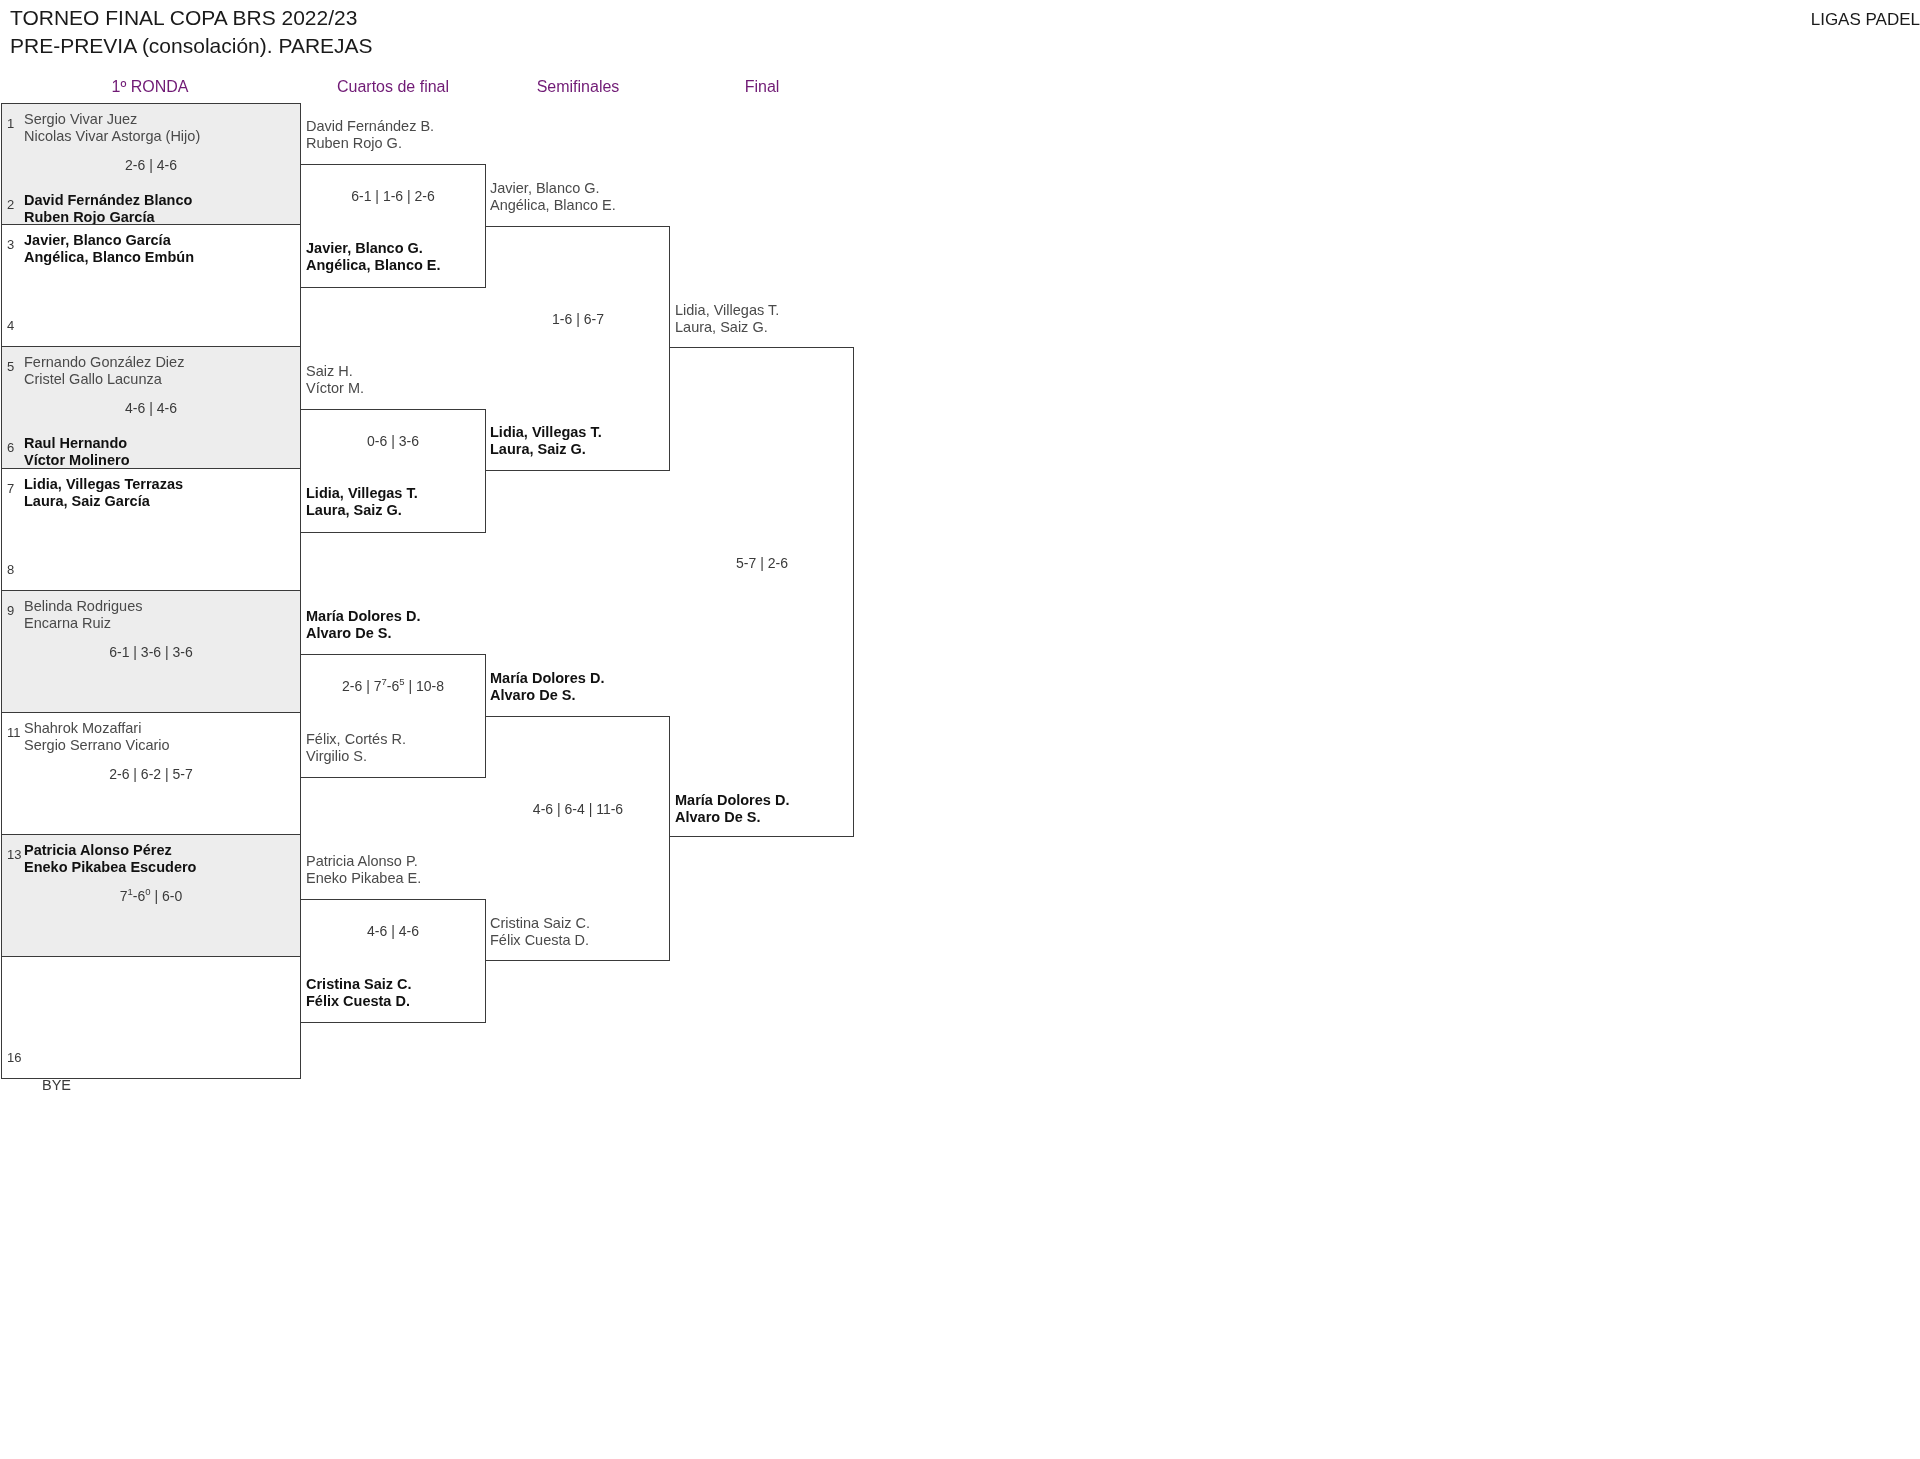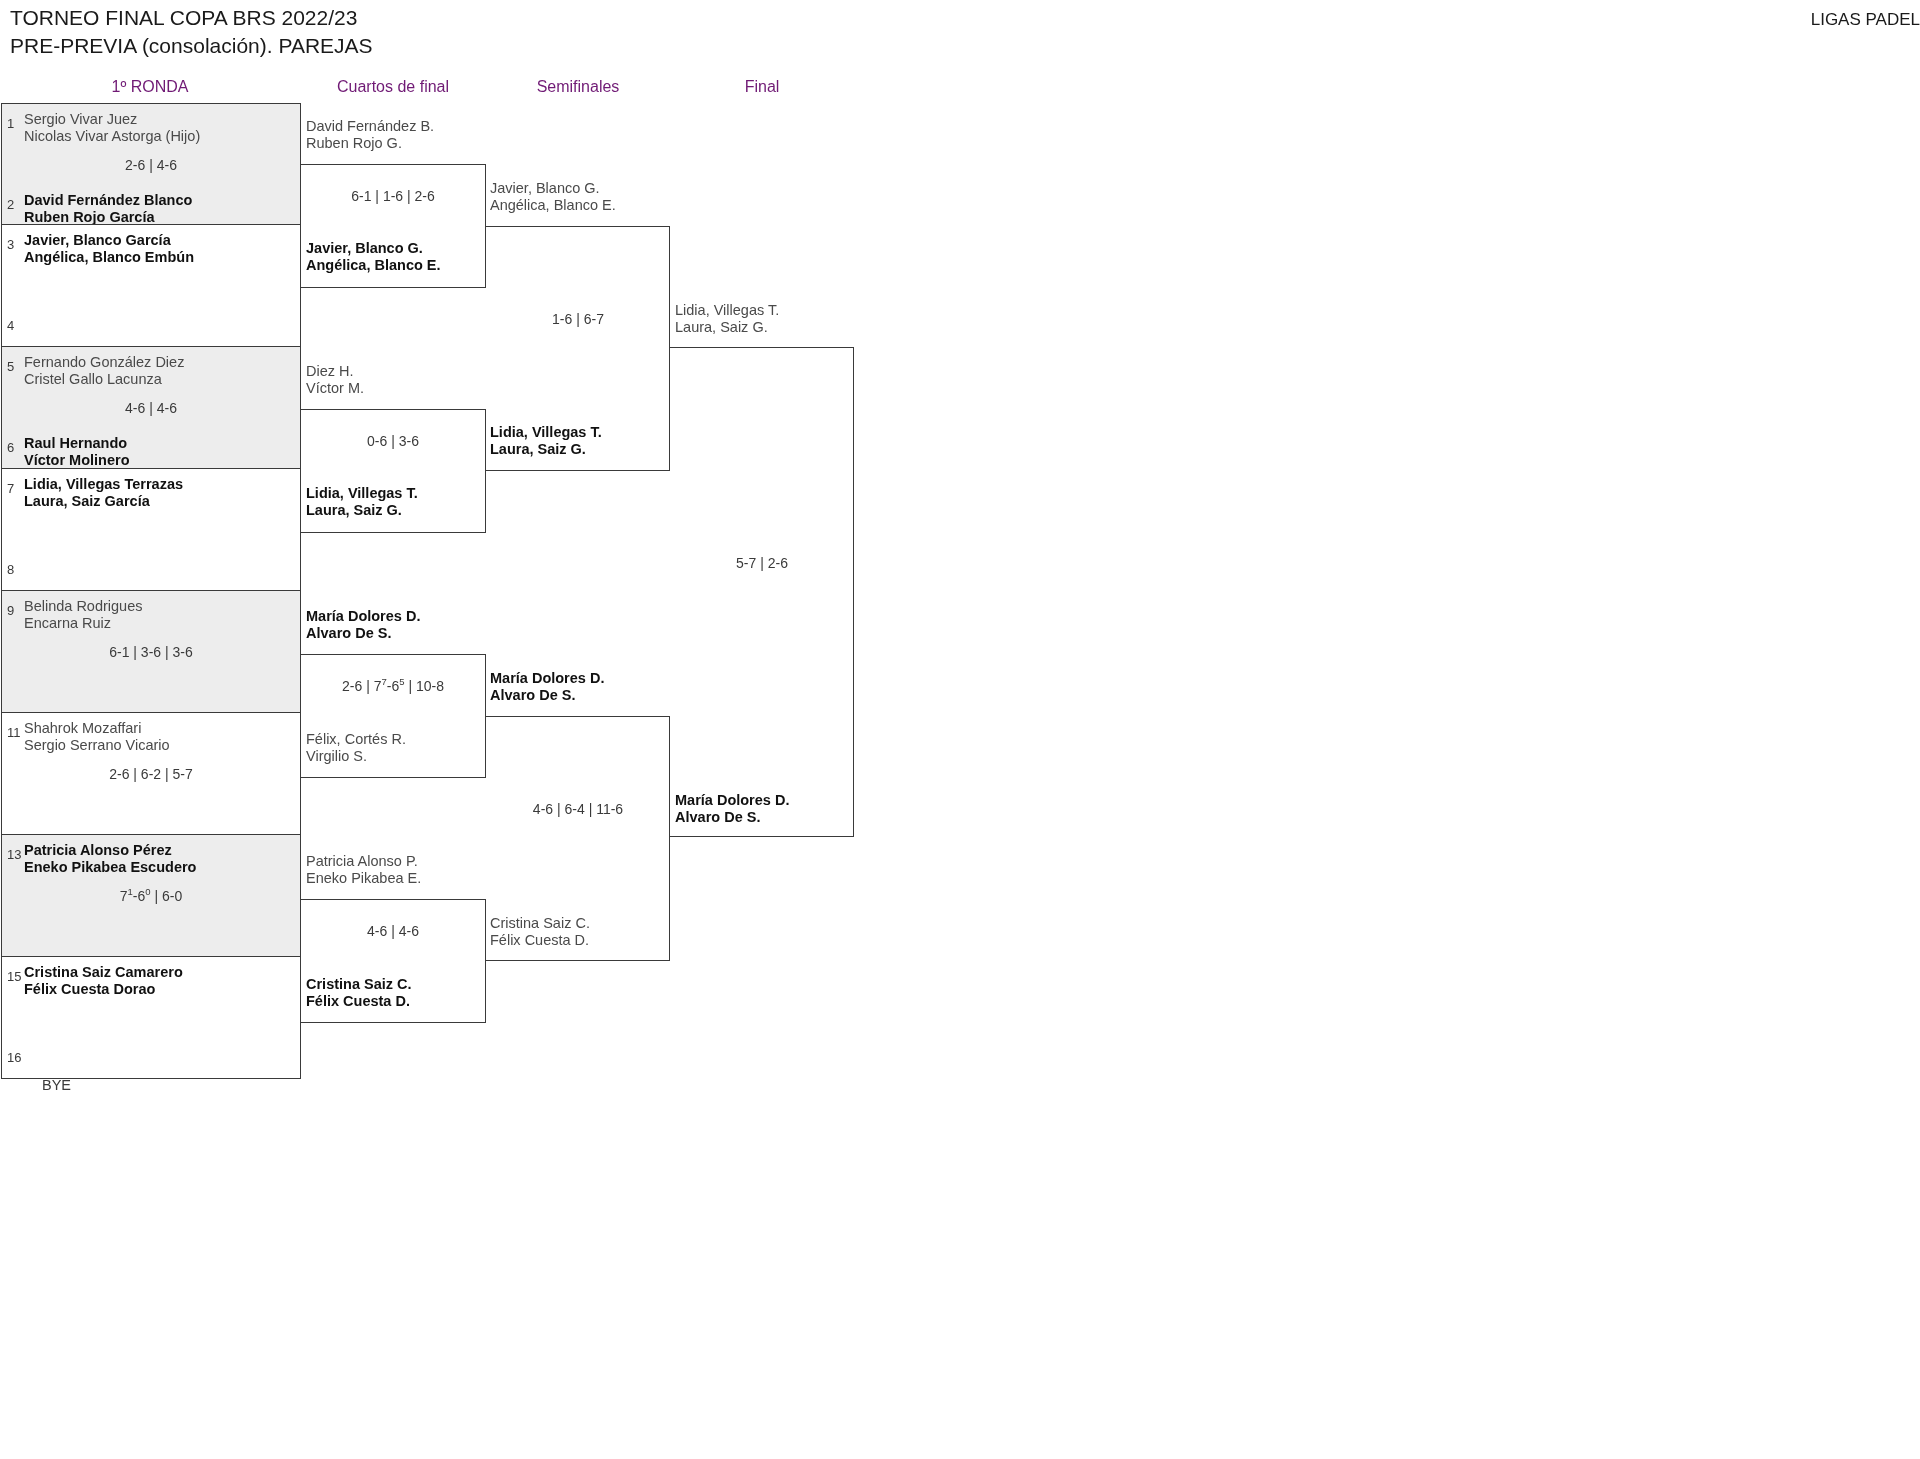--- a/index.html
+++ b/index.html
@@ -156,48 +156,41 @@
       <div class="names win">
         <div>Patricia Alonso Pérez</div>
         <div>Eneko Pikabea Escudero</div>
       </div>
     </div>
     <div class="score">7<sup>1</sup>-6<sup>0</sup> | 6-0</div>
     <div class="sep"></div>
   </div>
 
   <div class="m1 lastb">
-    <div class="slot top">
-      <span class="seedno">15</span>
-      <div class="names win">
-        <div>Cristina Saiz Camarero</div>
-        <div>Félix Cuesta Dorao</div>
-      </div>
-    </div>
     <div class="slot bot bye">
       <span class="seedno">16</span>
       <div class="names bye">BYE</div>
     </div>
   </div>
 </div>
 
 <div class="mx" style="left:301px;top:164px;width:185px;height:124px;"></div>
 <div class="entry" style="left:306px;top:118px;">
   <div>David Fernández B.</div>
   <div>Ruben Rojo G.</div>
 </div>
 <div class="sc" style="left:393px;top:188px;">6-1 | 1-6 | 2-6</div>
 <div class="entry win" style="left:306px;top:240px;">
   <div>Javier, Blanco G.</div>
   <div>Angélica, Blanco E.</div>
 </div>
 
 <div class="mx" style="left:301px;top:409px;width:185px;height:124px;"></div>
 <div class="entry" style="left:306px;top:363px;">
-  <div>Diez H.</div>
+  <div>Saiz H.</div>
   <div>Víctor M.</div>
 </div>
 <div class="sc" style="left:393px;top:433px;">0-6 | 3-6</div>
 <div class="entry win" style="left:306px;top:485px;">
   <div>Lidia, Villegas T.</div>
   <div>Laura, Saiz G.</div>
 </div>
 
 <div class="mx" style="left:301px;top:654px;width:185px;height:124px;"></div>
 <div class="entry win" style="left:306px;top:608px;">

